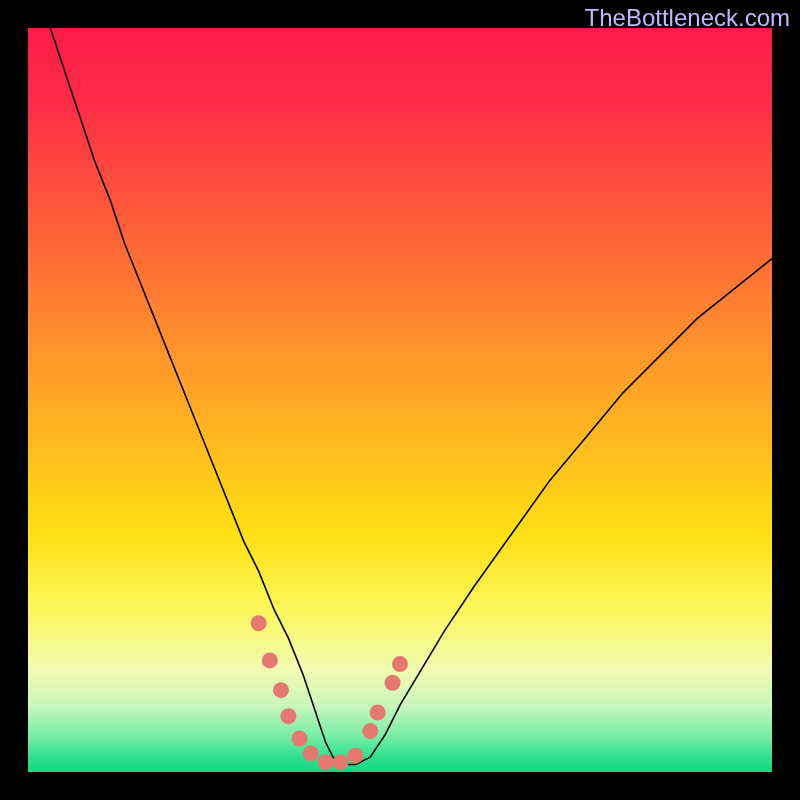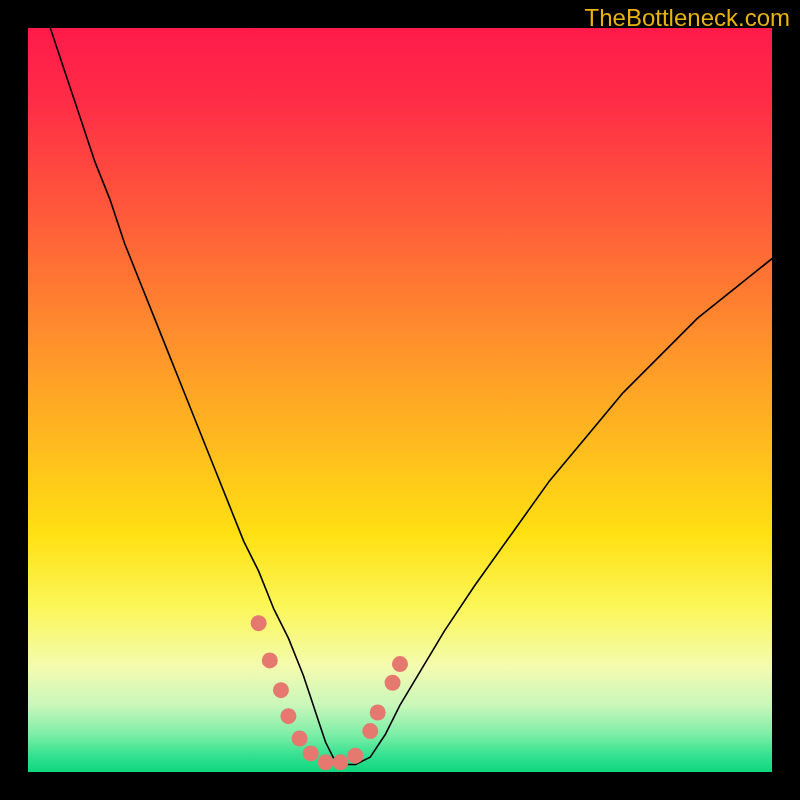--- a/index.html
+++ b/index.html
@@ -10,21 +10,21 @@
     height: 800px;
     background: #000;
   }
   .watermark {
     position: absolute;
     top: 4px;
     right: 10px;
     font-family: Arial, Helvetica, sans-serif;
     font-size: 24px;
     font-weight: 500;
-    color: #eab308;
+    color: #c4b5fd;
     letter-spacing: 0px;
     z-index: 50;
   }
   .plot-frame {
     position: absolute;
     left: 28px;
     top: 28px;
     width: 744px;
     height: 744px;
     background: #fff;

